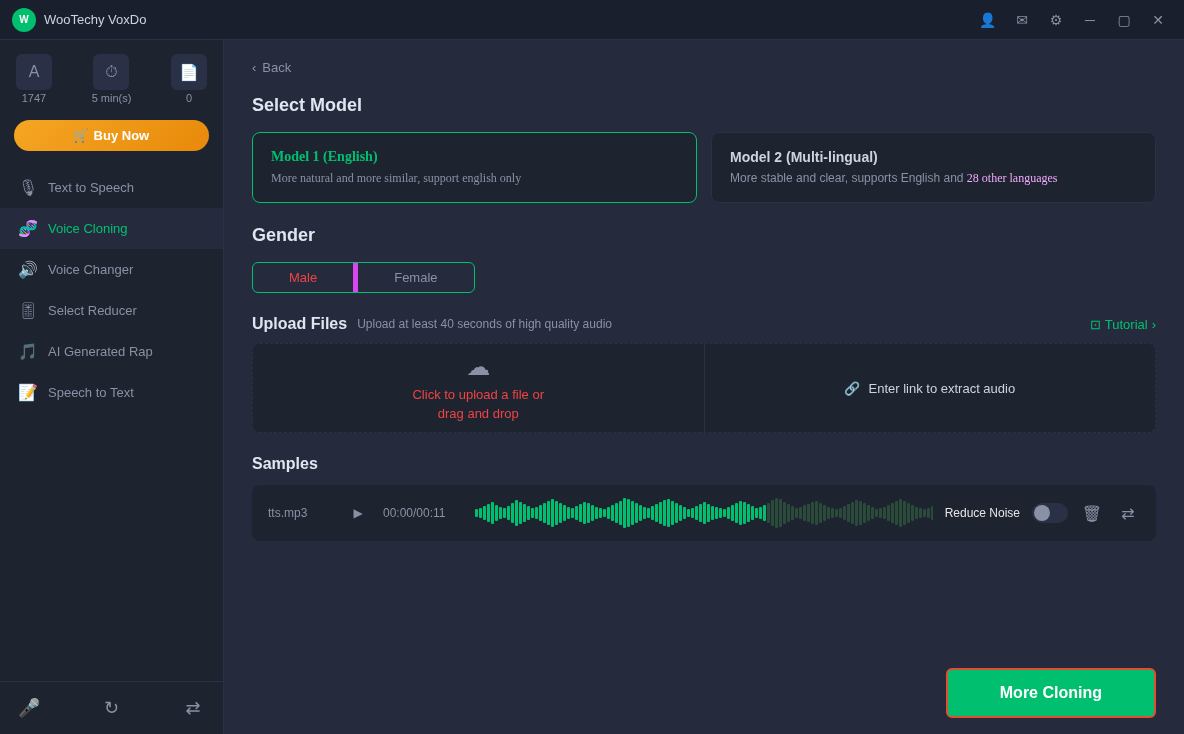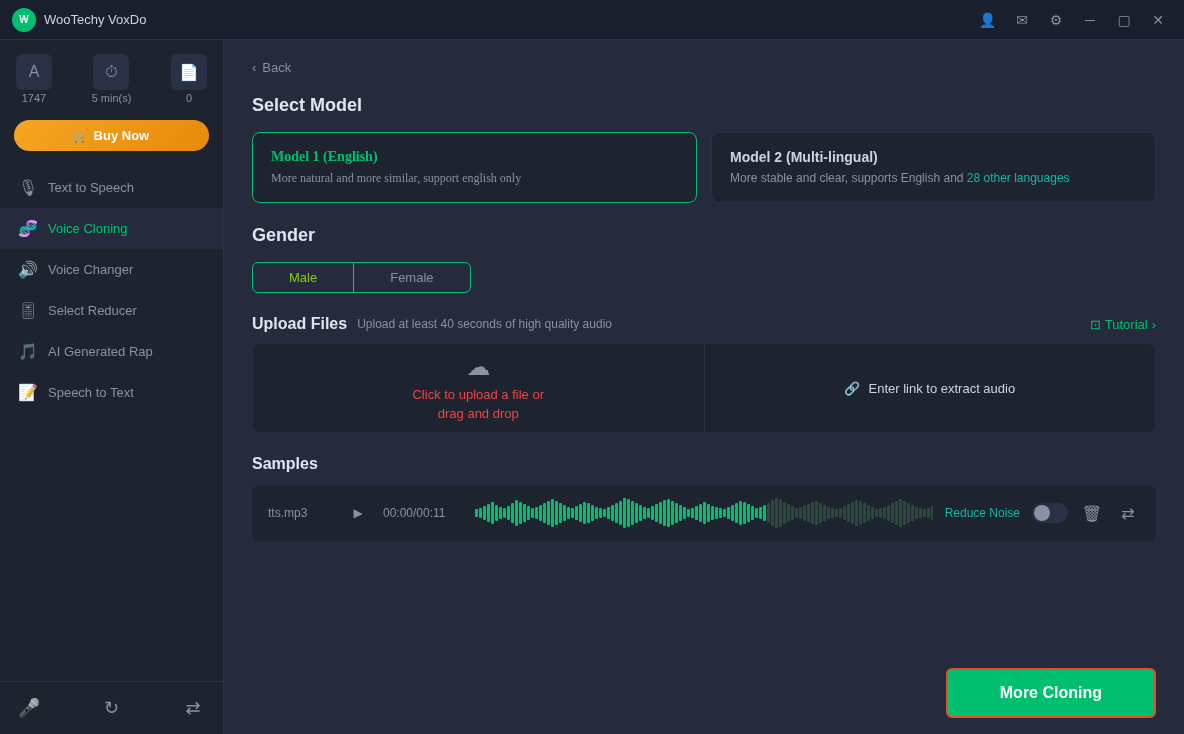--- a/index.html
+++ b/index.html
@@ -223,22 +223,23 @@
       margin-bottom: 6px;
     }
     .model-card:not(.selected) .model-card-title {
       color: #cdd3e0;
     }
     .model-card-desc {
       font-size: 12px;
       color: #8892a4;
     }
     .model-card-link {
-      color: #14b8a6;
+      color: #f0abfc;
       text-decoration: none;
+      font-family: Liberation Serif, serif;
     }
 
     
     .gender-section {
       margin-bottom: 22px;
     }
     .gender-tabs {
       display: flex;
       gap: 0;
       border: 1.5px solid #00c070;
@@ -250,22 +251,22 @@
       padding: 7px 36px;
       font-size: 13px;
       cursor: pointer;
       color: #8892a4;
       background: transparent;
       border: none;
       outline: none;
     }
     .gender-tab.active {
       background: transparent;
-      color: #84cc16;
-      border-right: 1px solid #d946ef;
+      color: #ef4444;
+      border-right: 5px solid #d946ef;
     }
     .gender-tab:last-child { border-right: none; }
 
     
     .upload-section {
       margin-bottom: 22px;
     }
     .upload-header {
       display: flex;
       align-items: center;
@@ -381,21 +382,21 @@
       overflow: hidden;
     }
     .waveform-bar {
       width: 3px;
       background: #00c070;
       border-radius: 1px;
       flex-shrink: 0;
     }
     .reduce-noise-label {
       font-size: 12px;
-      color: #14b8a6;
+      color: #e5e5e5;
       flex-shrink: 0;
     }
     .toggle {
       width: 36px;
       height: 20px;
       background: #2a3045;
       border-radius: 10px;
       cursor: pointer;
       position: relative;
       flex-shrink: 0;

